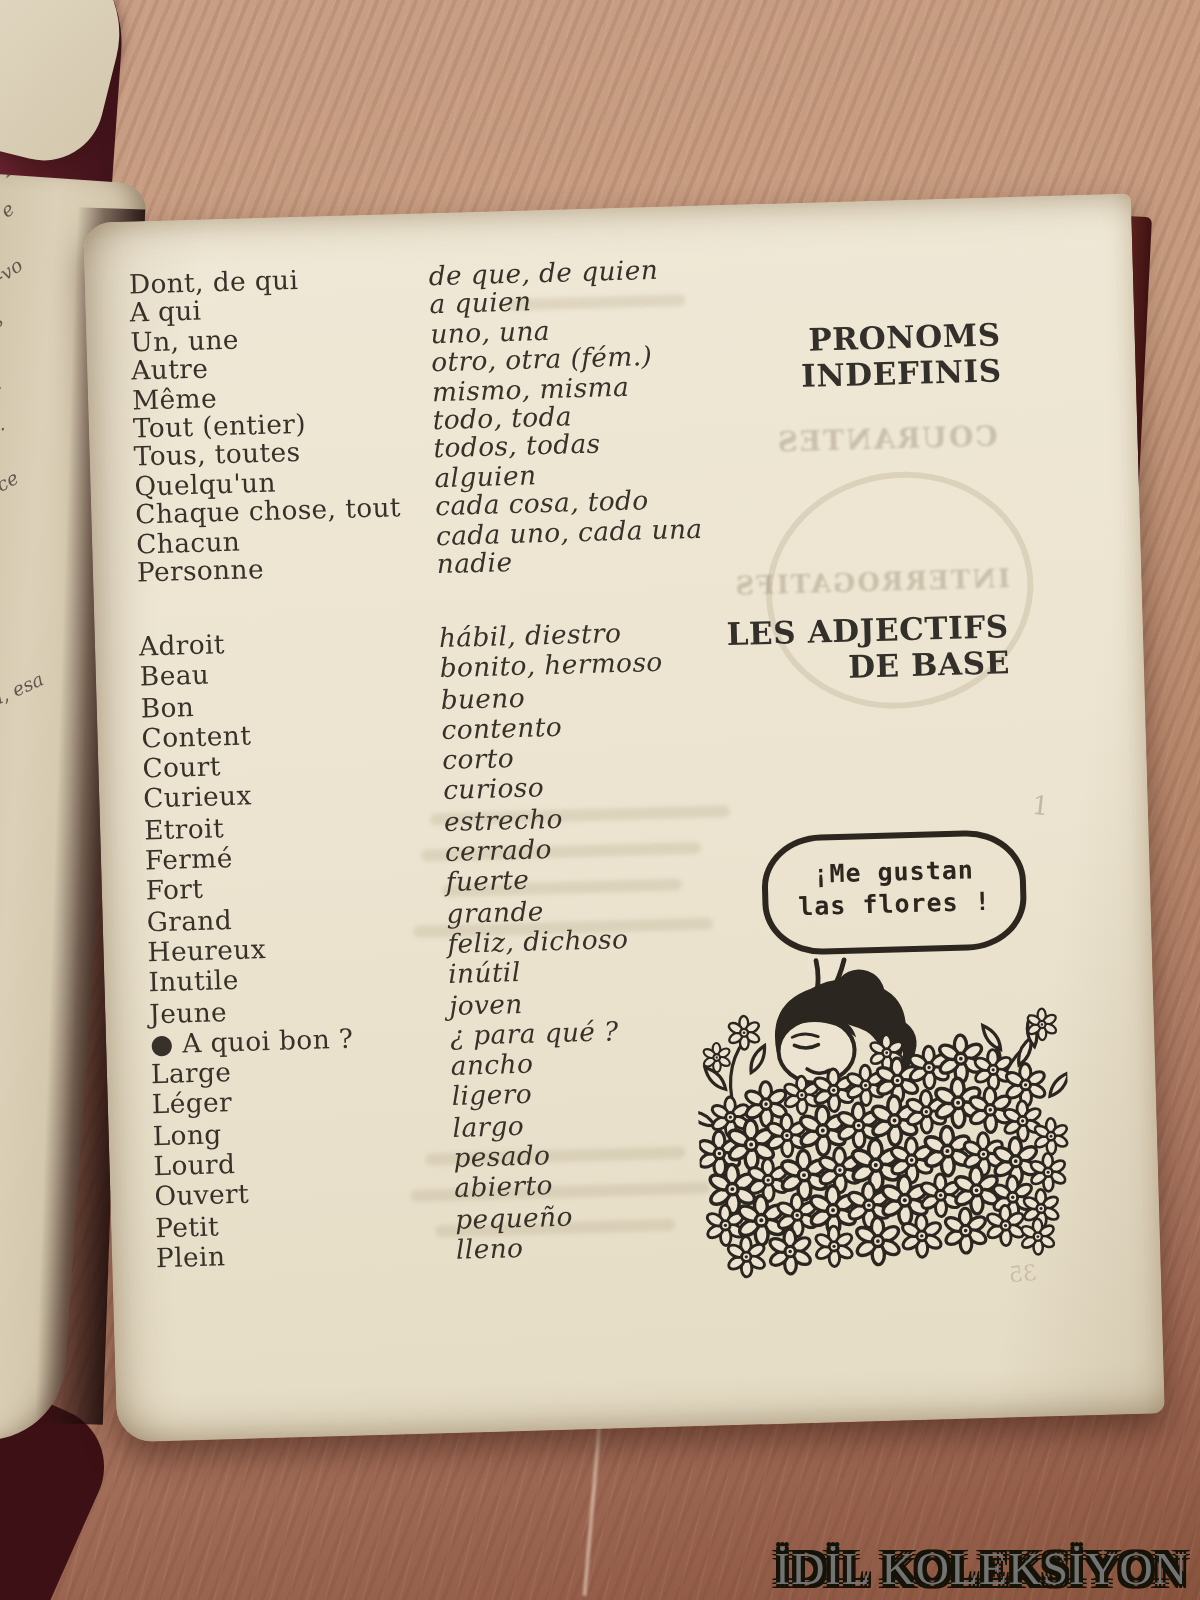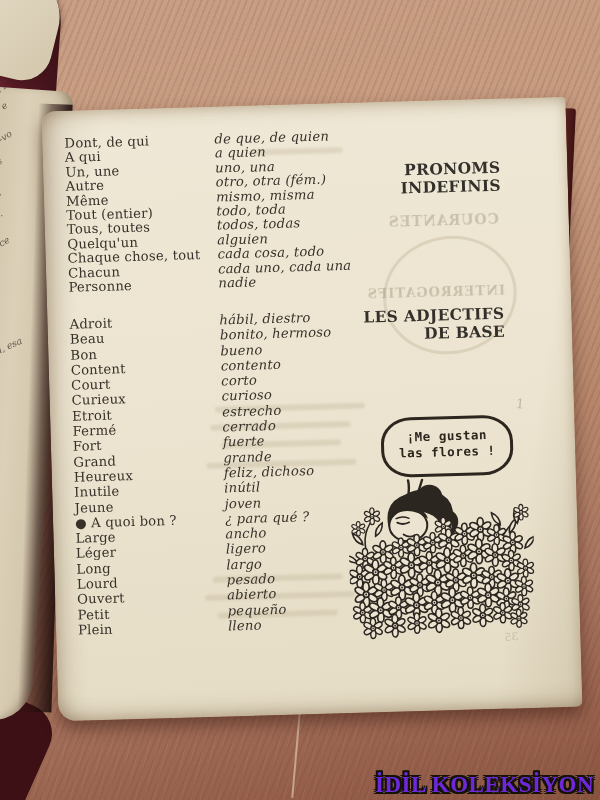--- a/index.html
+++ b/index.html
@@ -84,22 +84,22 @@
     font-family:"DejaVu Sans Mono",monospace;font-size:12.5px;line-height:16px;
     color:#2c261f;font-weight:bold;letter-spacing:.5px;}
   .tail{position:absolute;left:350px;top:377px;width:26px;height:32px;}
 
   .bush{position:absolute;left:295px;top:380px;width:185px;height:168px;}
 
   
   .vignette{position:absolute;inset:0;z-index:9;pointer-events:none;
     background:radial-gradient(120% 120% at 50% 40%, transparent 60%, rgba(60,30,20,.2) 100%);}
   .watermark{position:absolute;right:6px;bottom:2px;z-index:10;
-    font-family:"Liberation Serif",serif;font-weight:bold;font-size:23px;
-    letter-spacing:.5px;color:#6d28d9;
+    font-family:"Liberation Serif",serif;font-weight:normal;font-size:23px;
+    letter-spacing:.5px;color:#737373;
     text-shadow:-2px -2px 0 #151208,2px -2px 0 #151208,-2px 2px 0 #151208,
       2px 2px 0 #151208,0 -2px 0 #151208,0 2px 0 #151208,-2px 0 0 #151208,2px 0 0 #151208;}
 </style>
 </head>
 <body>
 
 <div class="wood"></div>
 <div class="wood-crack"></div>
 
 <div class="cover-left"></div>

